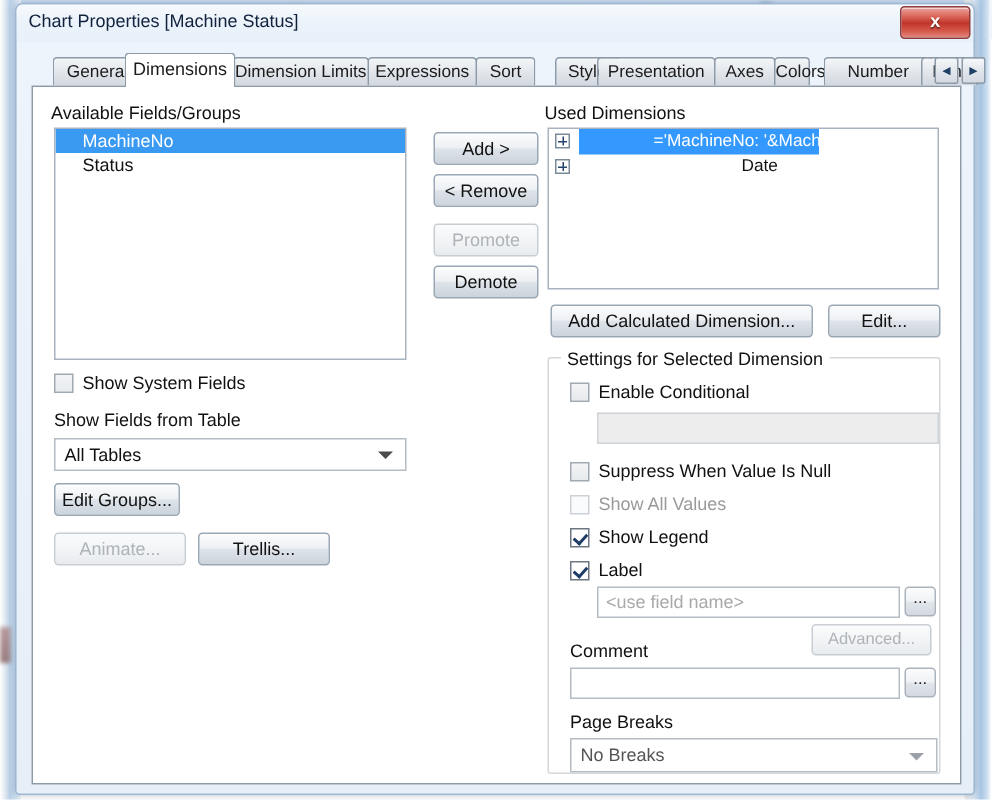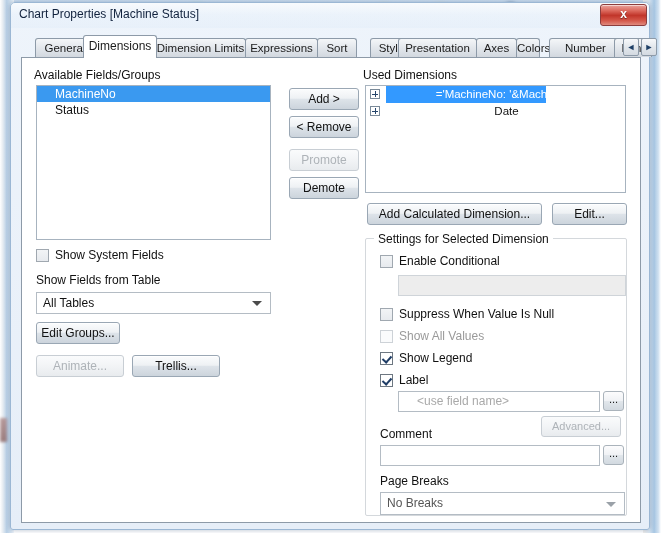--- a/index.html
+++ b/index.html
@@ -284,21 +284,21 @@
 
   
   .tinput {
     position: absolute;
     box-sizing: border-box;
     border: 1px solid #b4bcc4;
     background: #ffffff;
     font-size: 12px;
     color: #111;
     line-height: 18px;
-    padding-left: 18px;
+    padding-left: 5px;
     white-space: nowrap;
     overflow: hidden;
   }
   .tinput.disabled {
     background: #ededed;
     border-color: #cfd4d9;
     color: #9a9a9a;
   }
   .tinput.ph { color: #a9a9a9; }
 

